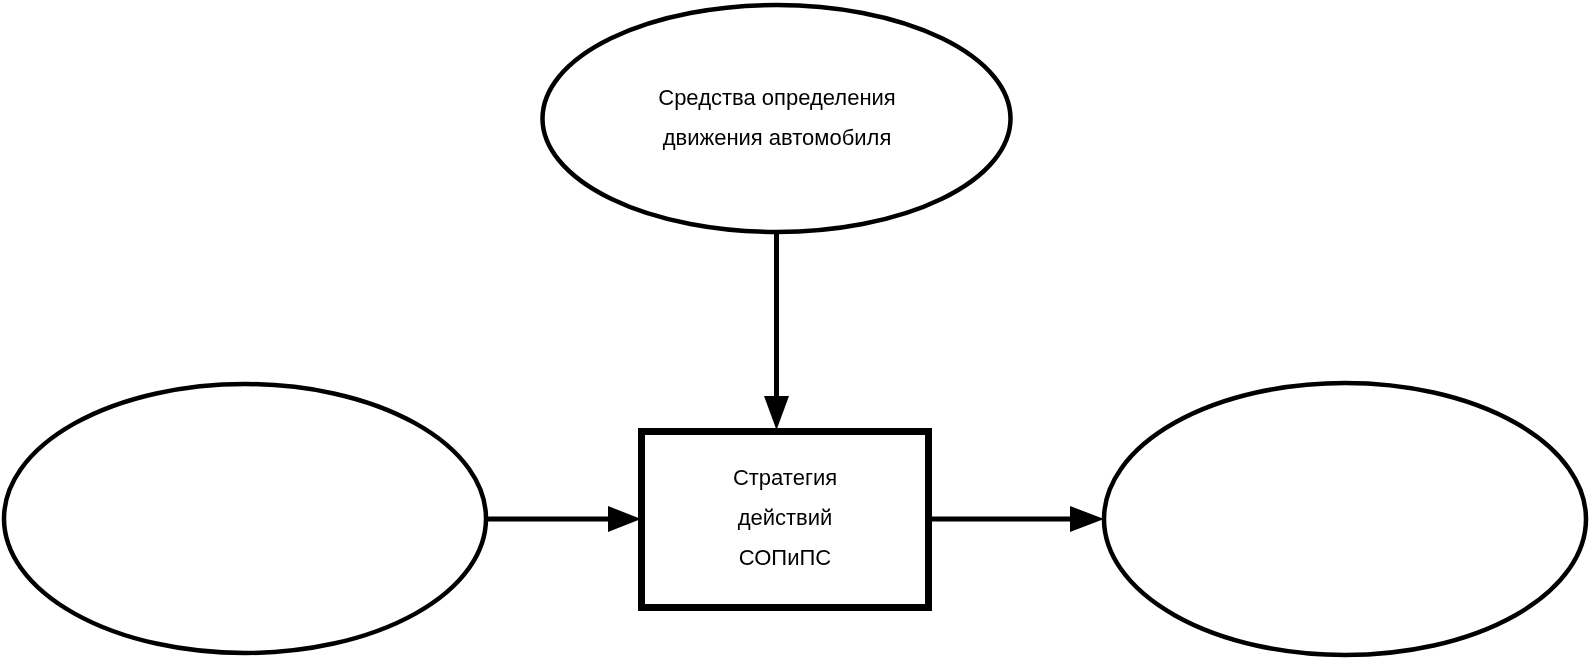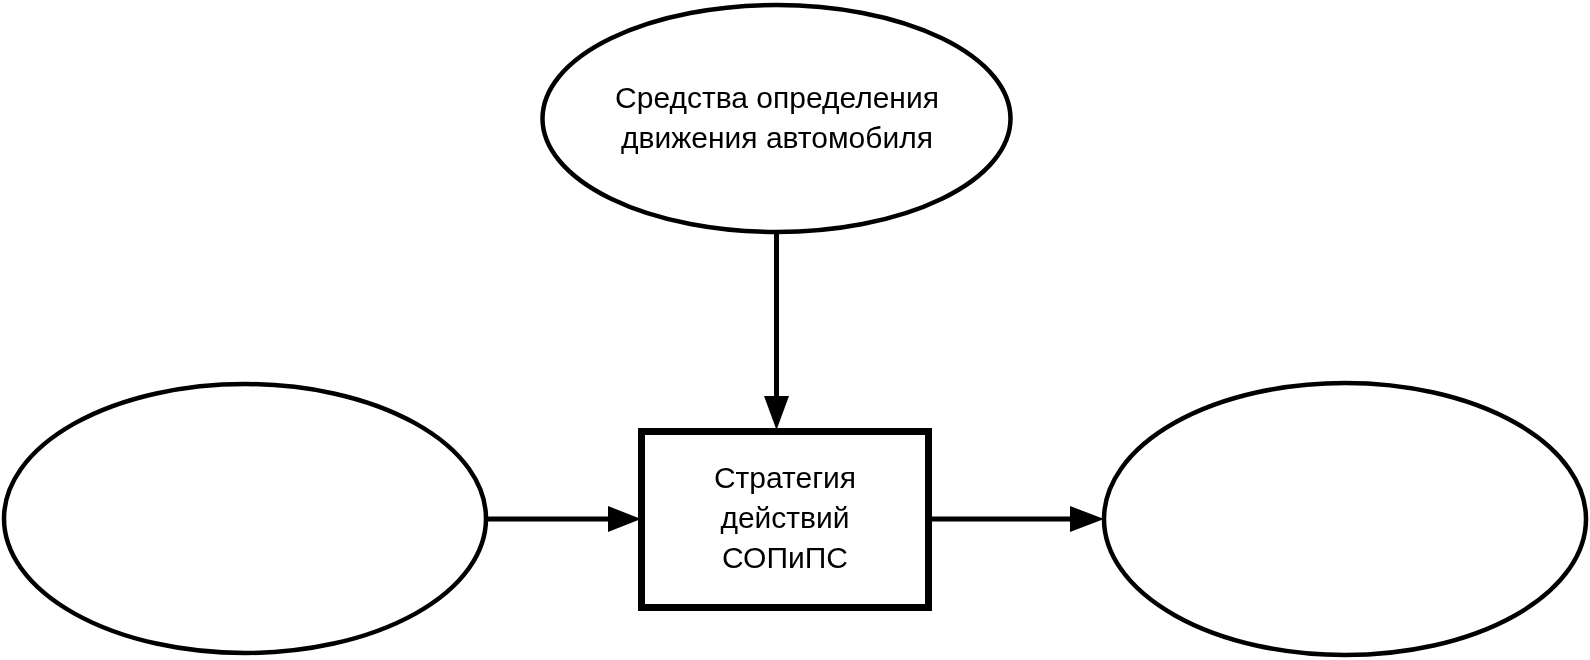--- a/index.html
+++ b/index.html
@@ -41,21 +41,21 @@
   }
   .arrow-head {
     fill: #000000;
     stroke: none;
   }
   .node-text {
     position: absolute;
     text-align: center;
     color: #000000;
     font-family: "Liberation Sans", sans-serif;
-    font-size: 30px;
+    font-size: 22px;
     line-height: 40px;
     white-space: pre;
     letter-spacing: 0px;
   }
   #label-top {
     left: 541px;
     top: 78px;
     width: 472px;
   }
   #label-left {

